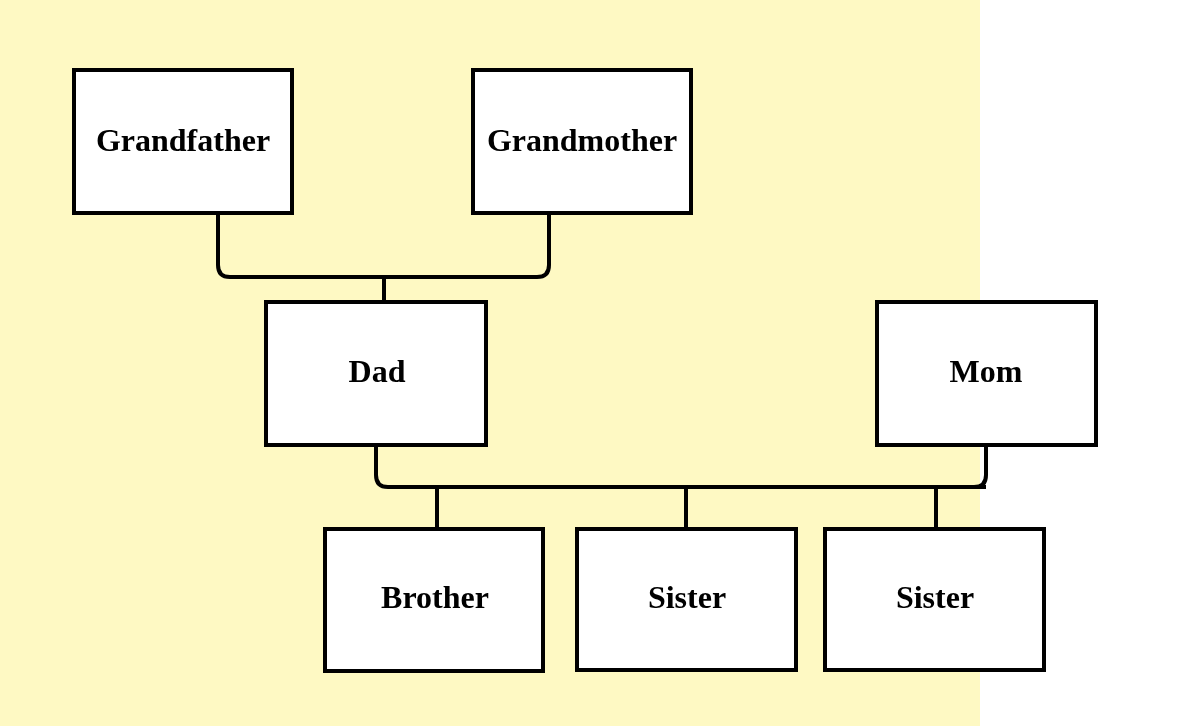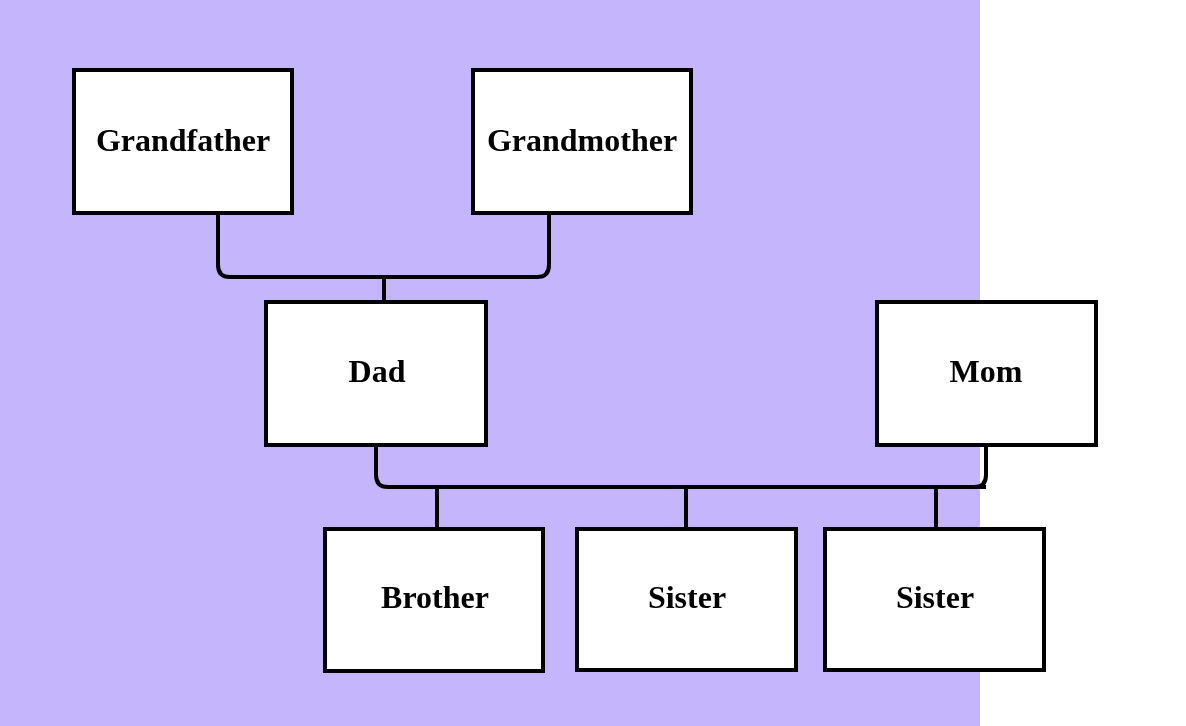--- a/index.html
+++ b/index.html
@@ -10,21 +10,21 @@
   body {
     width: 1186px;
     height: 726px;
     overflow: hidden;
     font-family: "Liberation Serif", "DejaVu Serif", serif;
   }
   #diagram-root {
     position: relative;
     width: 980px;
     height: 726px;
-    background: #c4b5fd;
+    background: #fef9c3;
   }
   svg.canvas {
     position: absolute;
     top: 0;
     left: 0;
     width: 1186px;
     height: 726px;
     display: block;
   }
   .node-box {

